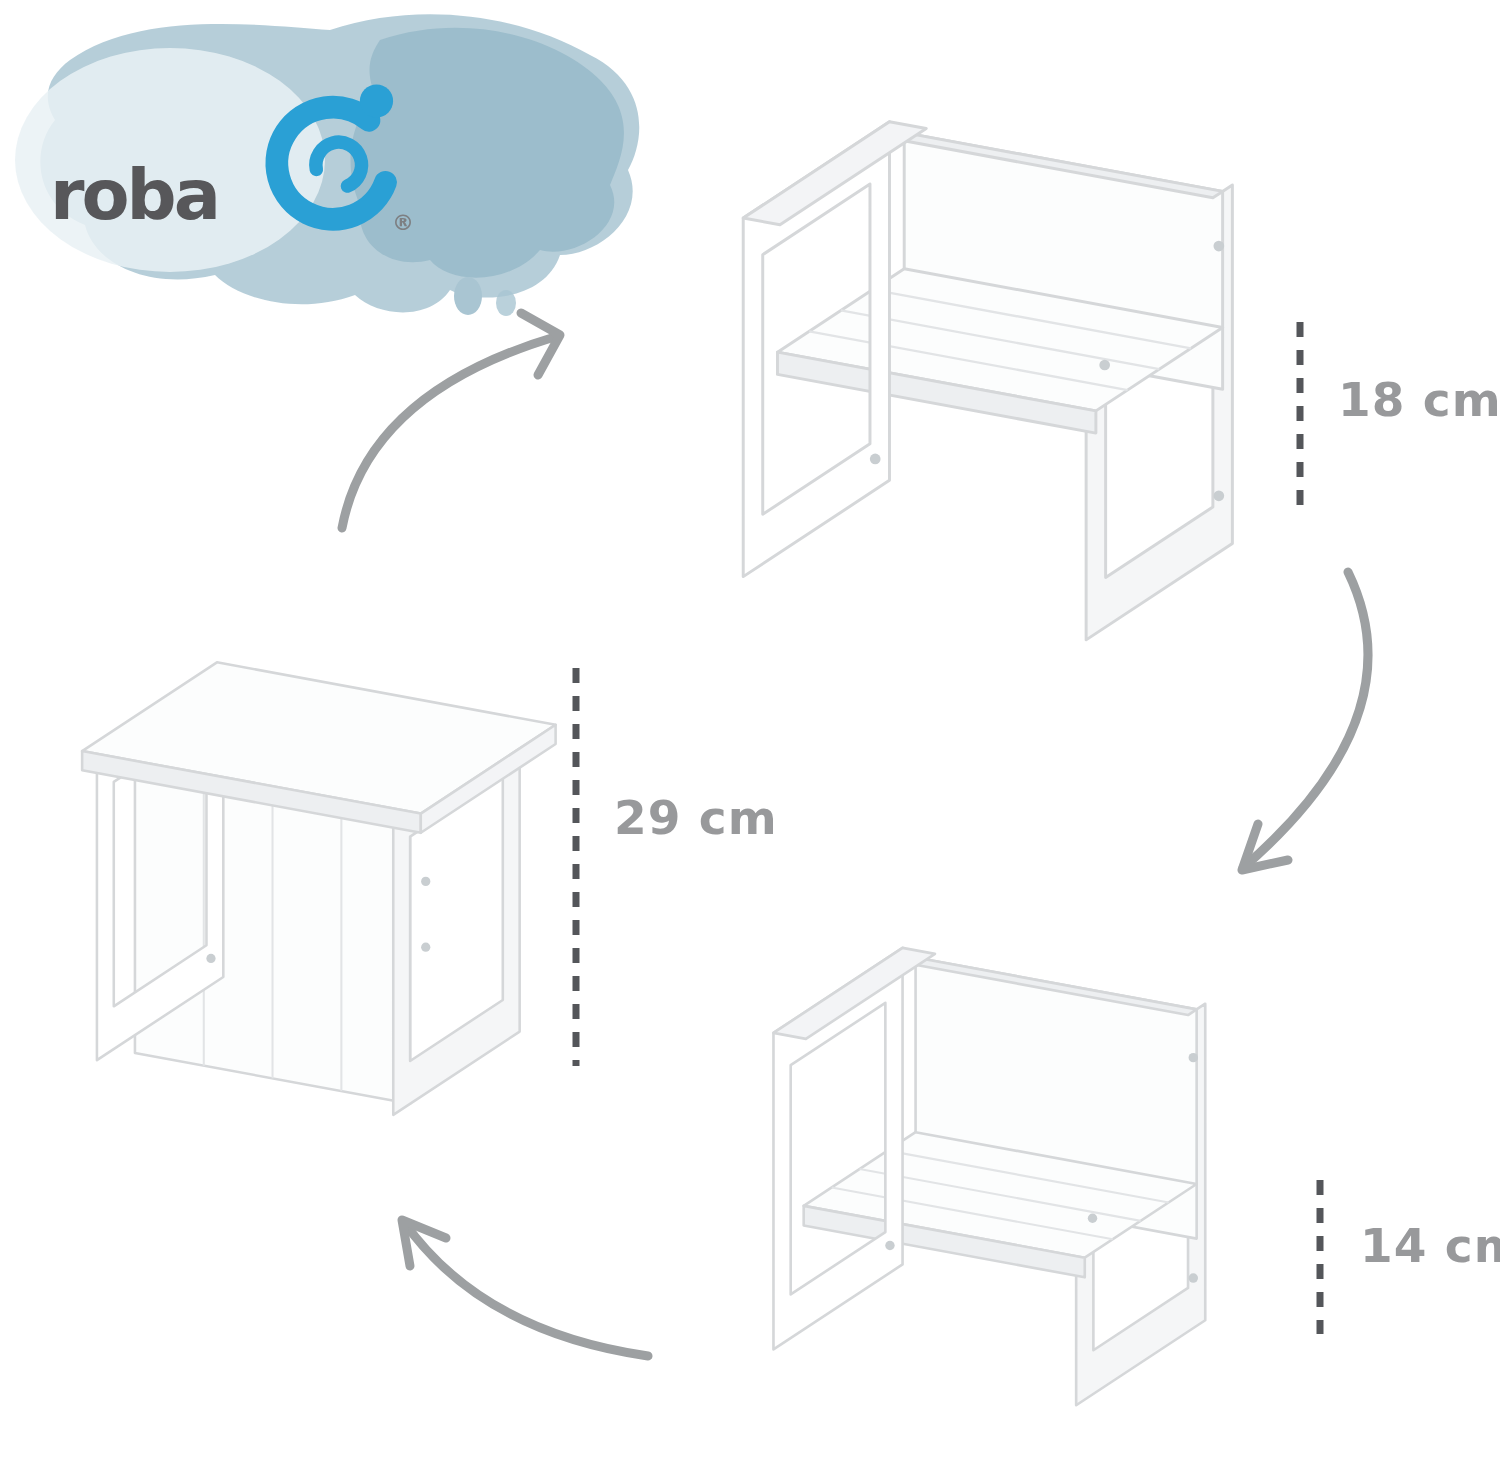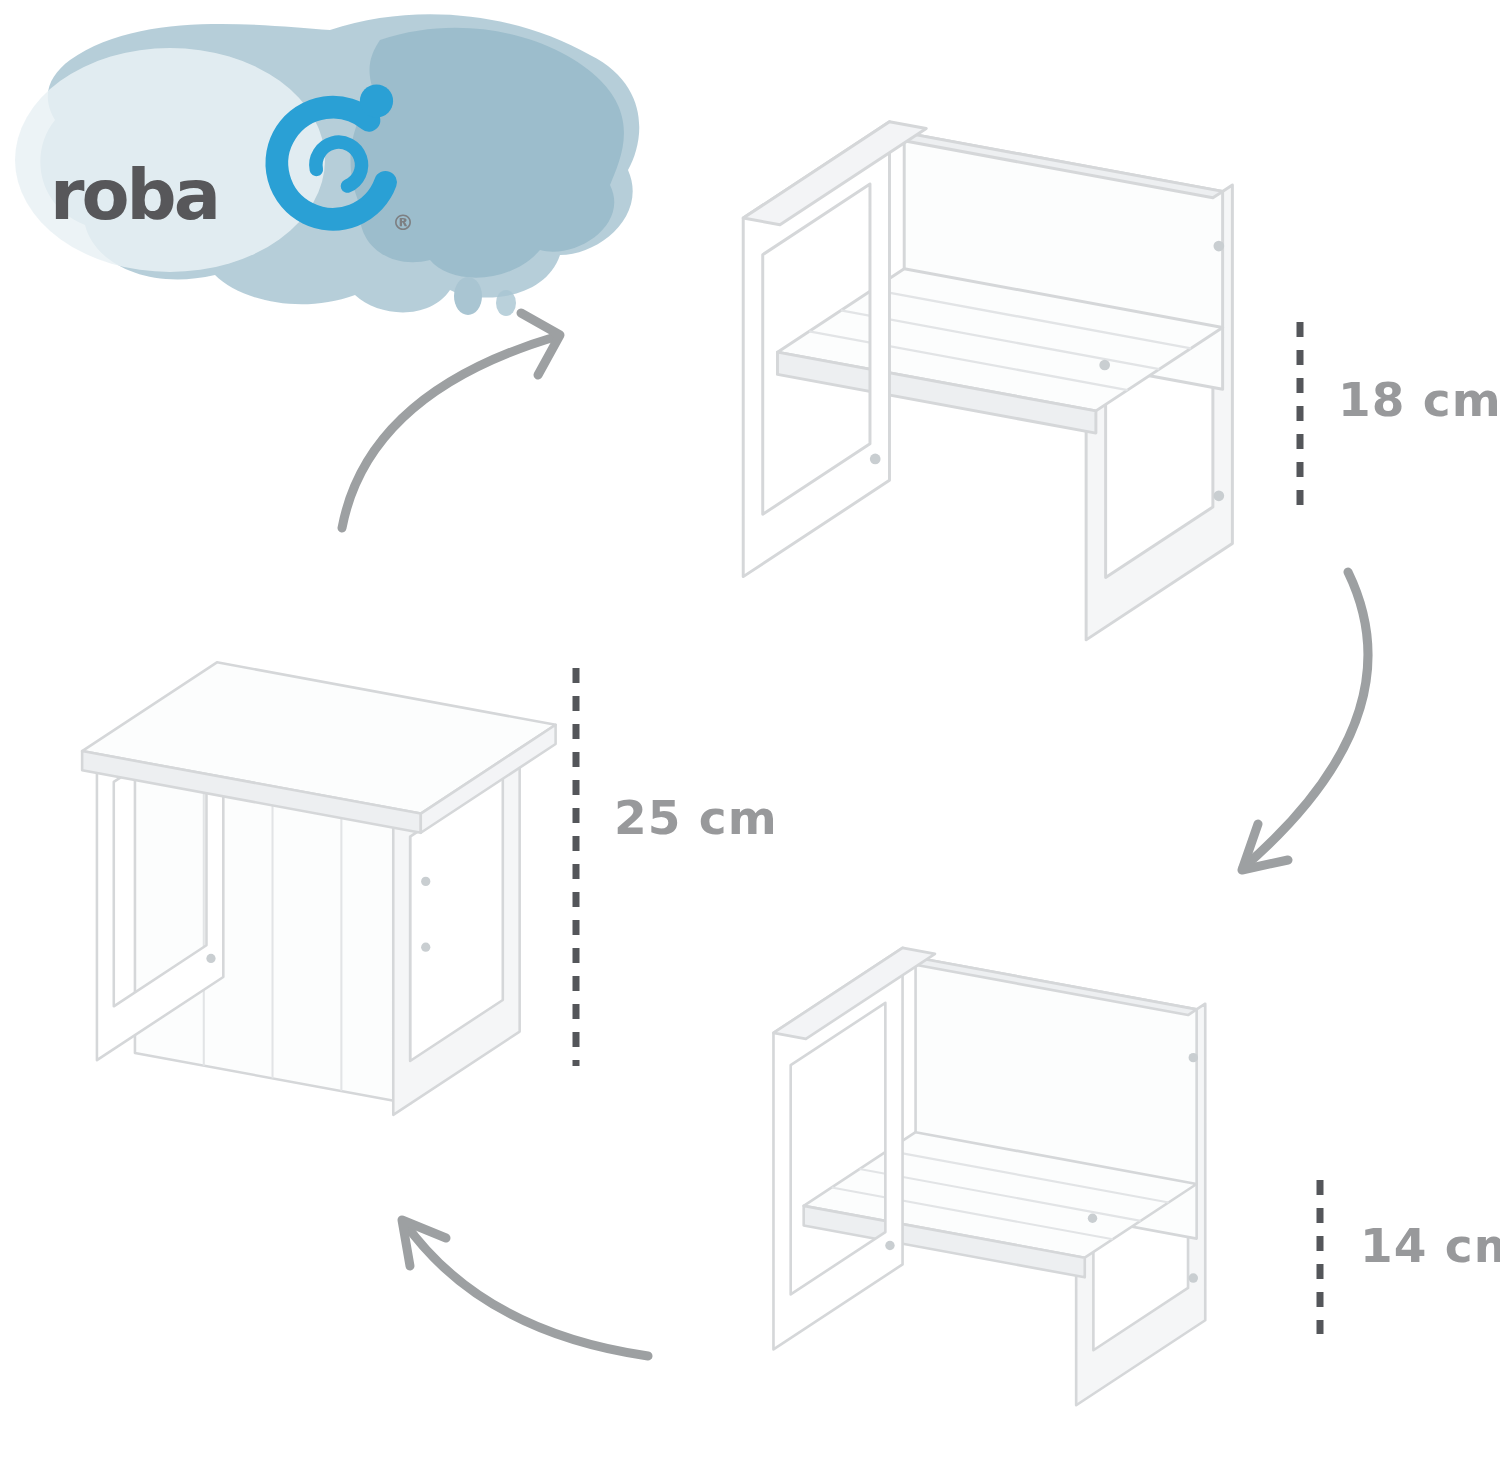--- a/index.html
+++ b/index.html
@@ -167,16 +167,16 @@
     <g>
       <path class="arrow" d="M648 1356 Q482 1332 404 1222"></path>
       <path class="arrow" d="M446 1238 L402 1220 L410 1266"></path>
     </g>
     <line class="dash" x1="1300" y1="322" x2="1300" y2="518"></line>
     <line class="dash" x1="576" y1="668" x2="576" y2="1066"></line>
     <line class="dash" x1="1320" y1="1180" x2="1320" y2="1334"></line>
   </svg>
 
   <div class="abs measure-label" style="left:1338px;top:372px;">18 cm</div>
-  <div class="abs measure-label" style="left:614px;top:790px;">25 cm</div>
+  <div class="abs measure-label" style="left:614px;top:790px;">29 cm</div>
   <div class="abs measure-label" style="left:1360px;top:1218px;">14 cm</div>
 
 </div>
 
 </body></html>

